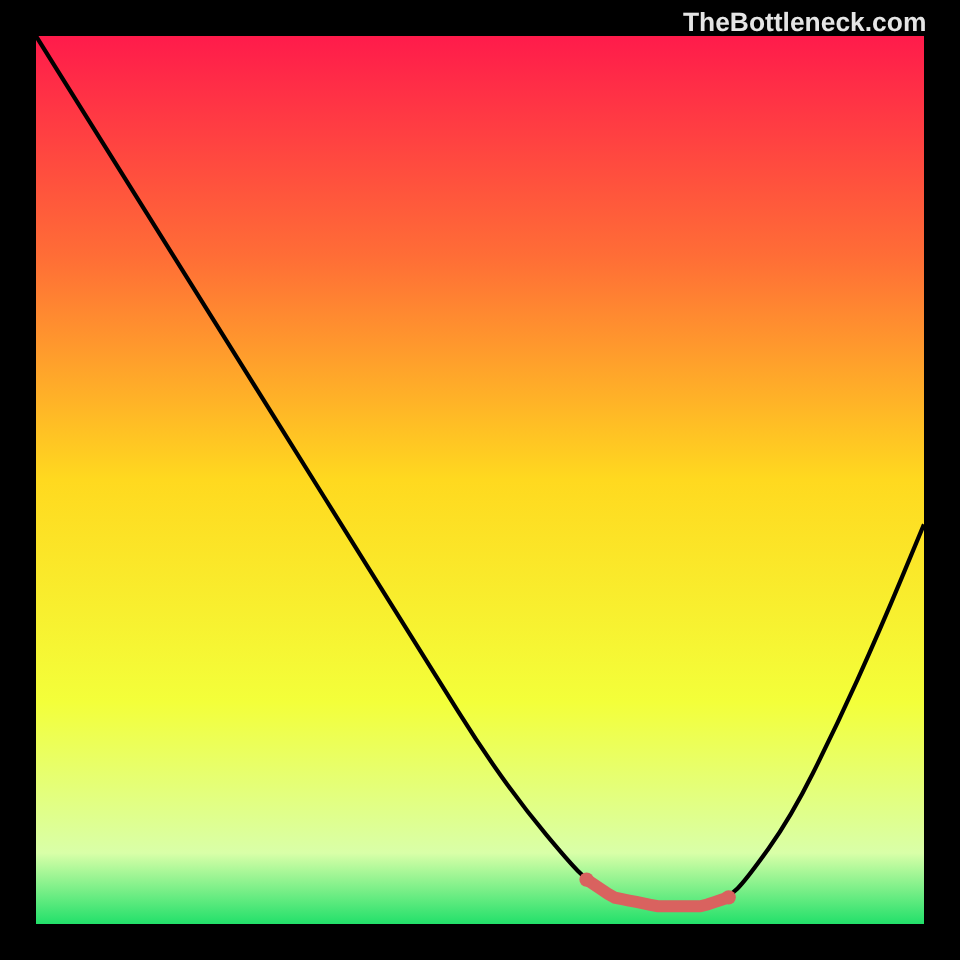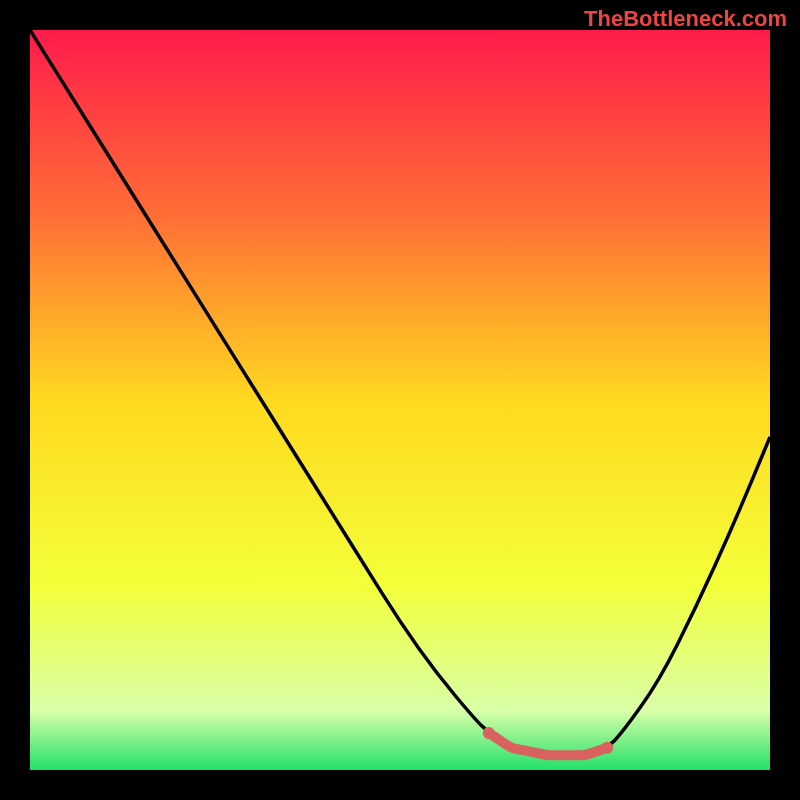--- a/index.html
+++ b/index.html
@@ -7,22 +7,22 @@
     padding: 0;
     background: #000;
     width: 800px;
     height: 800px;
     position: relative;
     font-family: Arial, sans-serif;
   }
   .watermark {
     position: absolute;
     top: 6px;
-    right: 13px;
-    color: #ef4444;
+    right: 28px;
+    color: #e5e5e5;
     font-size: 22px;
     font-weight: bold;
     z-index: 10;
   }
   .plot-area {
     position: absolute;
     left: 30px;
     top: 30px;
     width: 740px;
     height: 740px;

